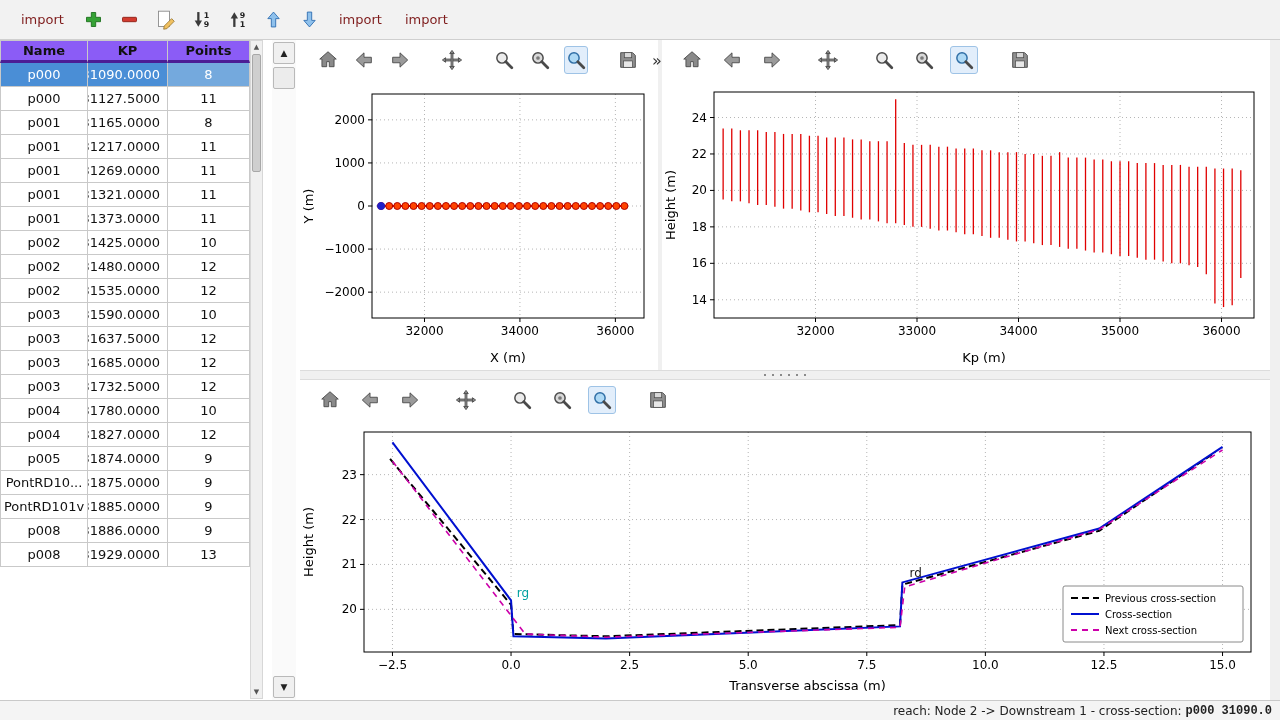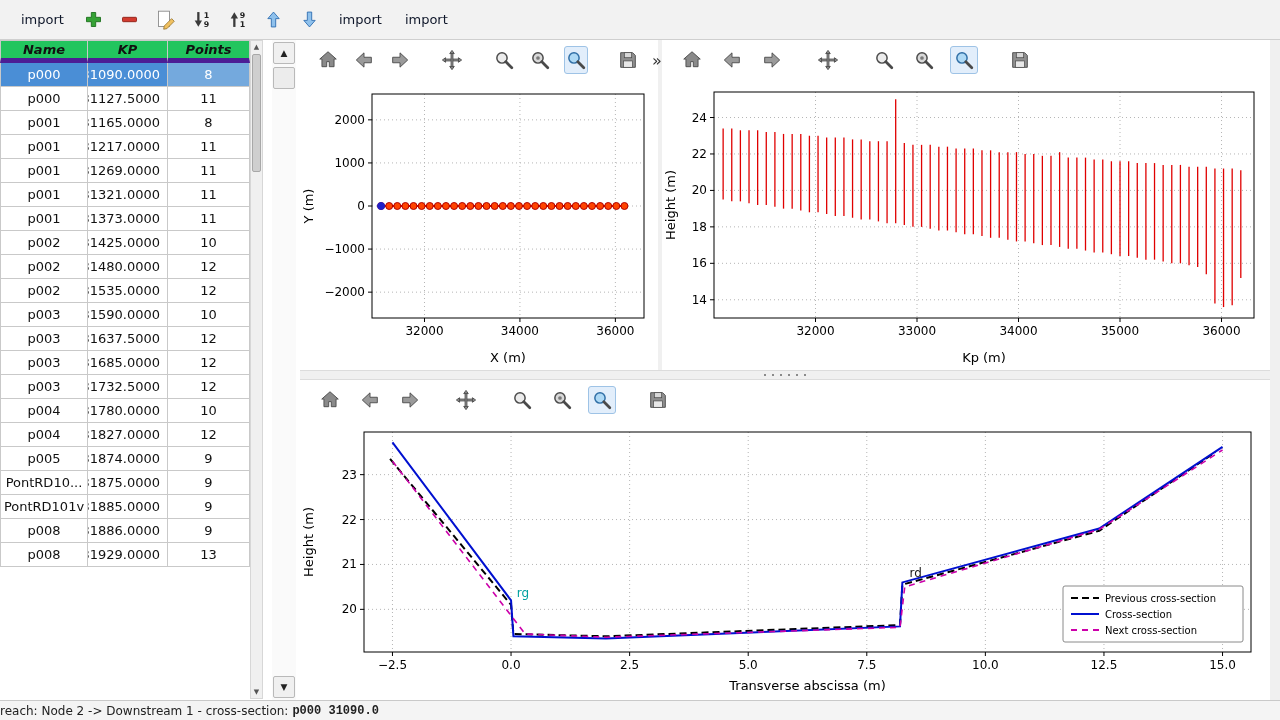--- a/index.html
+++ b/index.html
@@ -9,41 +9,41 @@
     font-family:"DejaVu Sans", sans-serif; background:#ffffff; color:#111;
   }
   .app { width:1280px; height:720px; display:flex; flex-direction:column; }
 
   
   .top-toolbar {
     height:40px; flex:0 0 40px; background:#f2f2f2;
     border-bottom:1px solid #cfcfcf;
     display:flex; align-items:center; gap:9px; padding:0 14px;
   }
-  .tb-text { font-size:13px; color:#0f172a; padding:3px 7px; cursor:default; }
+  .tb-text { font-size:13px; color:#7f1d1d; padding:3px 7px; cursor:default; }
   .tb-btn { width:27px; height:27px; display:inline-flex; align-items:center; justify-content:center; border-radius:3px; }
   .tb-btn svg { width:21px; height:21px; }
 
   
   .main { flex:1 1 auto; display:flex; min-height:0; }
 
   
   .left-panel { width:300px; flex:0 0 300px; position:relative; background:#ffffff; }
   .xs-table { position:absolute; left:0; top:0; width:250px; border-top:1px solid #c9c9c9; }
   .trow { display:flex; height:24px; background:#fff; }
   .trow.thead { height:22px; }
   .tcell {
     border-right:1px solid #c9c9c9; border-bottom:1px solid #c9c9c9;
     display:flex; align-items:center; justify-content:center;
     font-size:13px; overflow:hidden; white-space:nowrap;
   }
   .trow .tcell:first-child { border-left:1px solid #c9c9c9; }
   .c0 { width:88px; } .c1 { width:80px;text-align:right; } .c2 { width:82px; }
   .trow:not(.thead) .c1 { justify-content:flex-end; padding-right:7px; }
-  .thead .tcell { background:#22c55e; font-weight:bold; border-bottom:5px solid #4c1d95;font-style:italic; }
+  .thead .tcell { background:#8b5cf6; font-weight:bold; border-bottom:3px solid #4c1d95; }
   .trow.selected .tcell { background:#4a8ed6; color:#fff; }
   .trow.selected .tcell.c2 { background:#74a9dd; }
 
   
   .thin-scroll { position:absolute; left:250px; top:0; width:13px; height:659px;
     background:#f0f0f0; border:1px solid #d7d7d7; }
   .ts-arrow { position:absolute; left:0; width:11px; height:12px; font-size:7px; color:#555;
     display:flex; align-items:center; justify-content:center; }
   .ts-arrow.up { top:0; } .ts-arrow.down { bottom:0; }
   .ts-thumb { position:absolute; left:1px; top:13px; width:9px; height:118px;
@@ -77,21 +77,21 @@
   .splitter .dots { width:48px; height:4px;
     background-image:radial-gradient(circle, #8a8a8a 1.1px, transparent 1.3px);
     background-size:8px 4px; background-repeat:repeat-x; }
 
   .bottom-panel { flex:1 1 auto; background:#ffffff; display:flex; flex-direction:column; }
   svg.chart { display:block; }
   svg text { font-family:"DejaVu Sans", sans-serif; }
 
   
   .status-bar { height:20px; flex:0 0 20px; background:#f4f4f4; border-top:1px solid #c9c9c9;
-    display:flex; align-items:center; justify-content:flex-start; gap:4px;
+    display:flex; align-items:center; justify-content:flex-end; gap:4px;
     padding-right:8px; font-size:12px; color:#222; }
   .status-bar b { font-weight:bold;font-family:Liberation Mono, monospace; }
 </style>
 </head>
 <body>
 
 <div class="app">
 
   <div class="top-toolbar" id="main-toolbar">
       <span class="tb-text">import</span>

